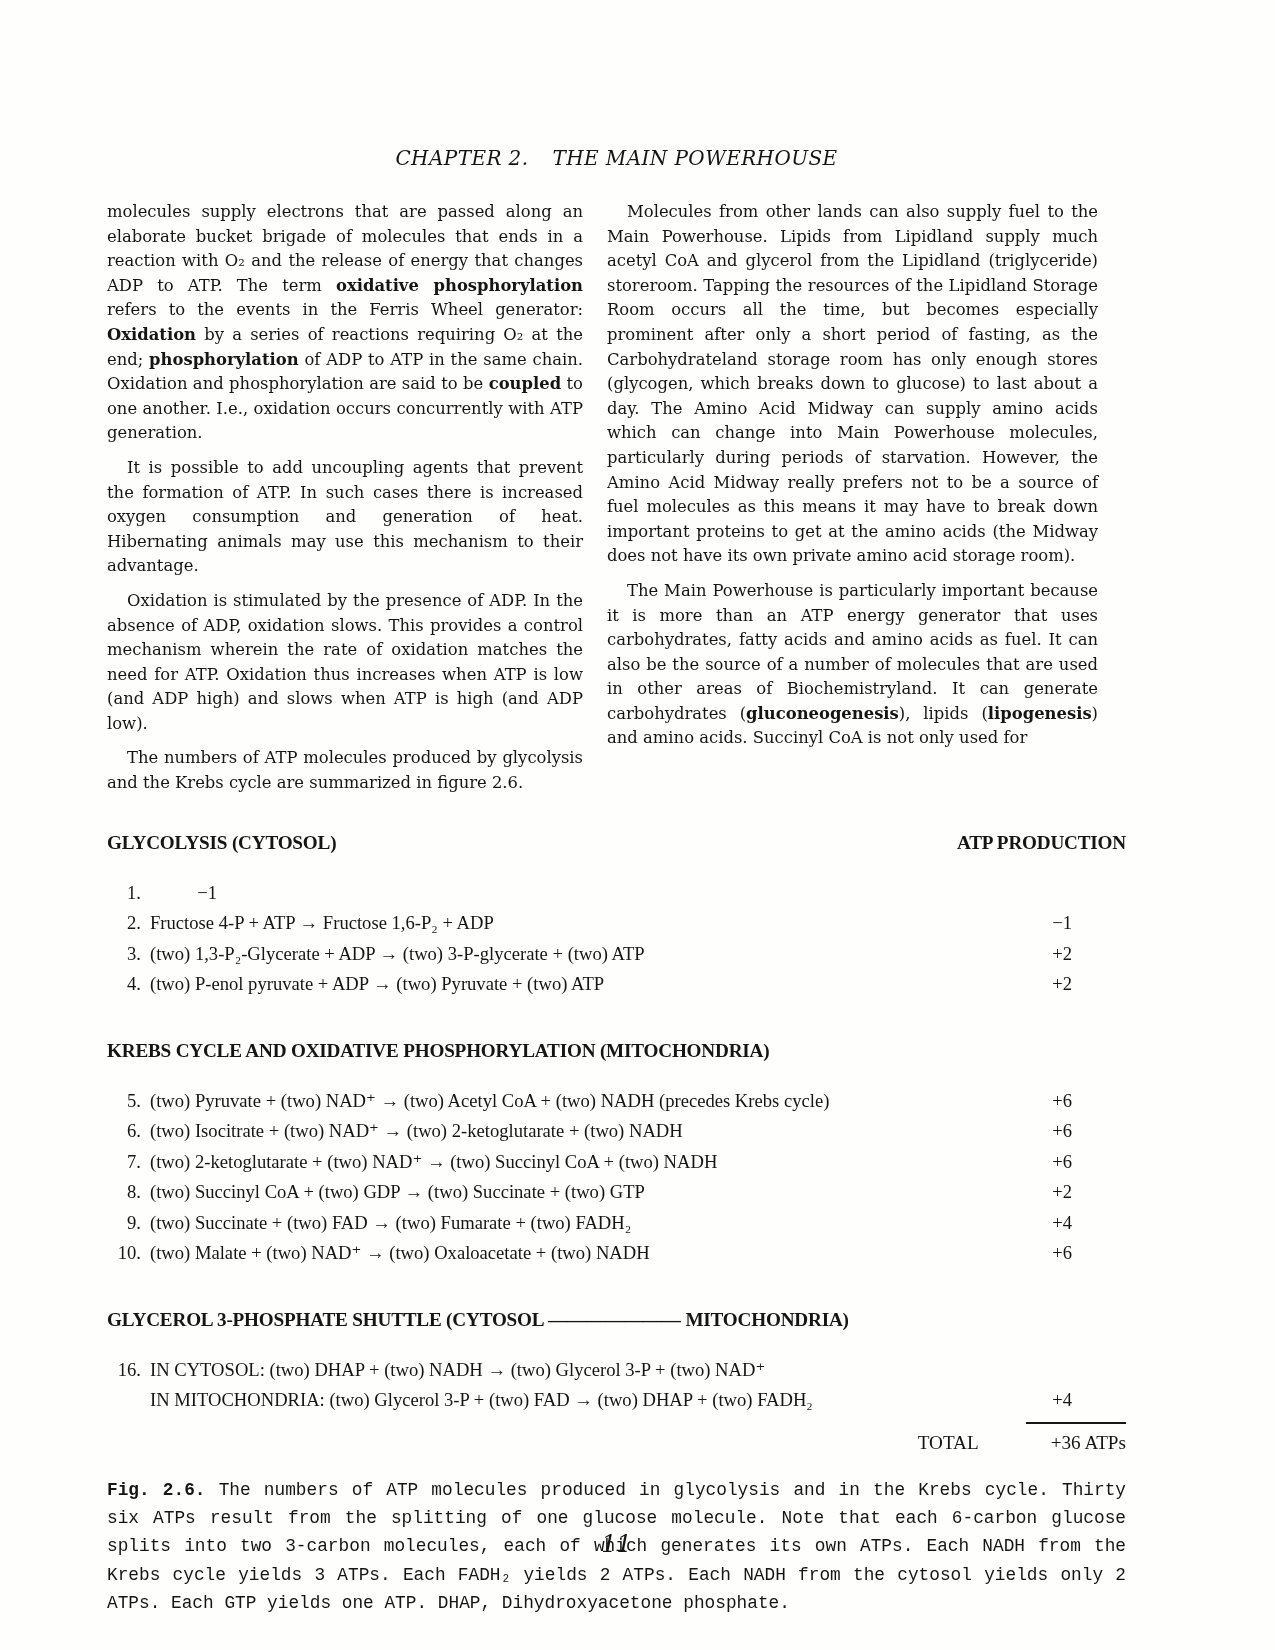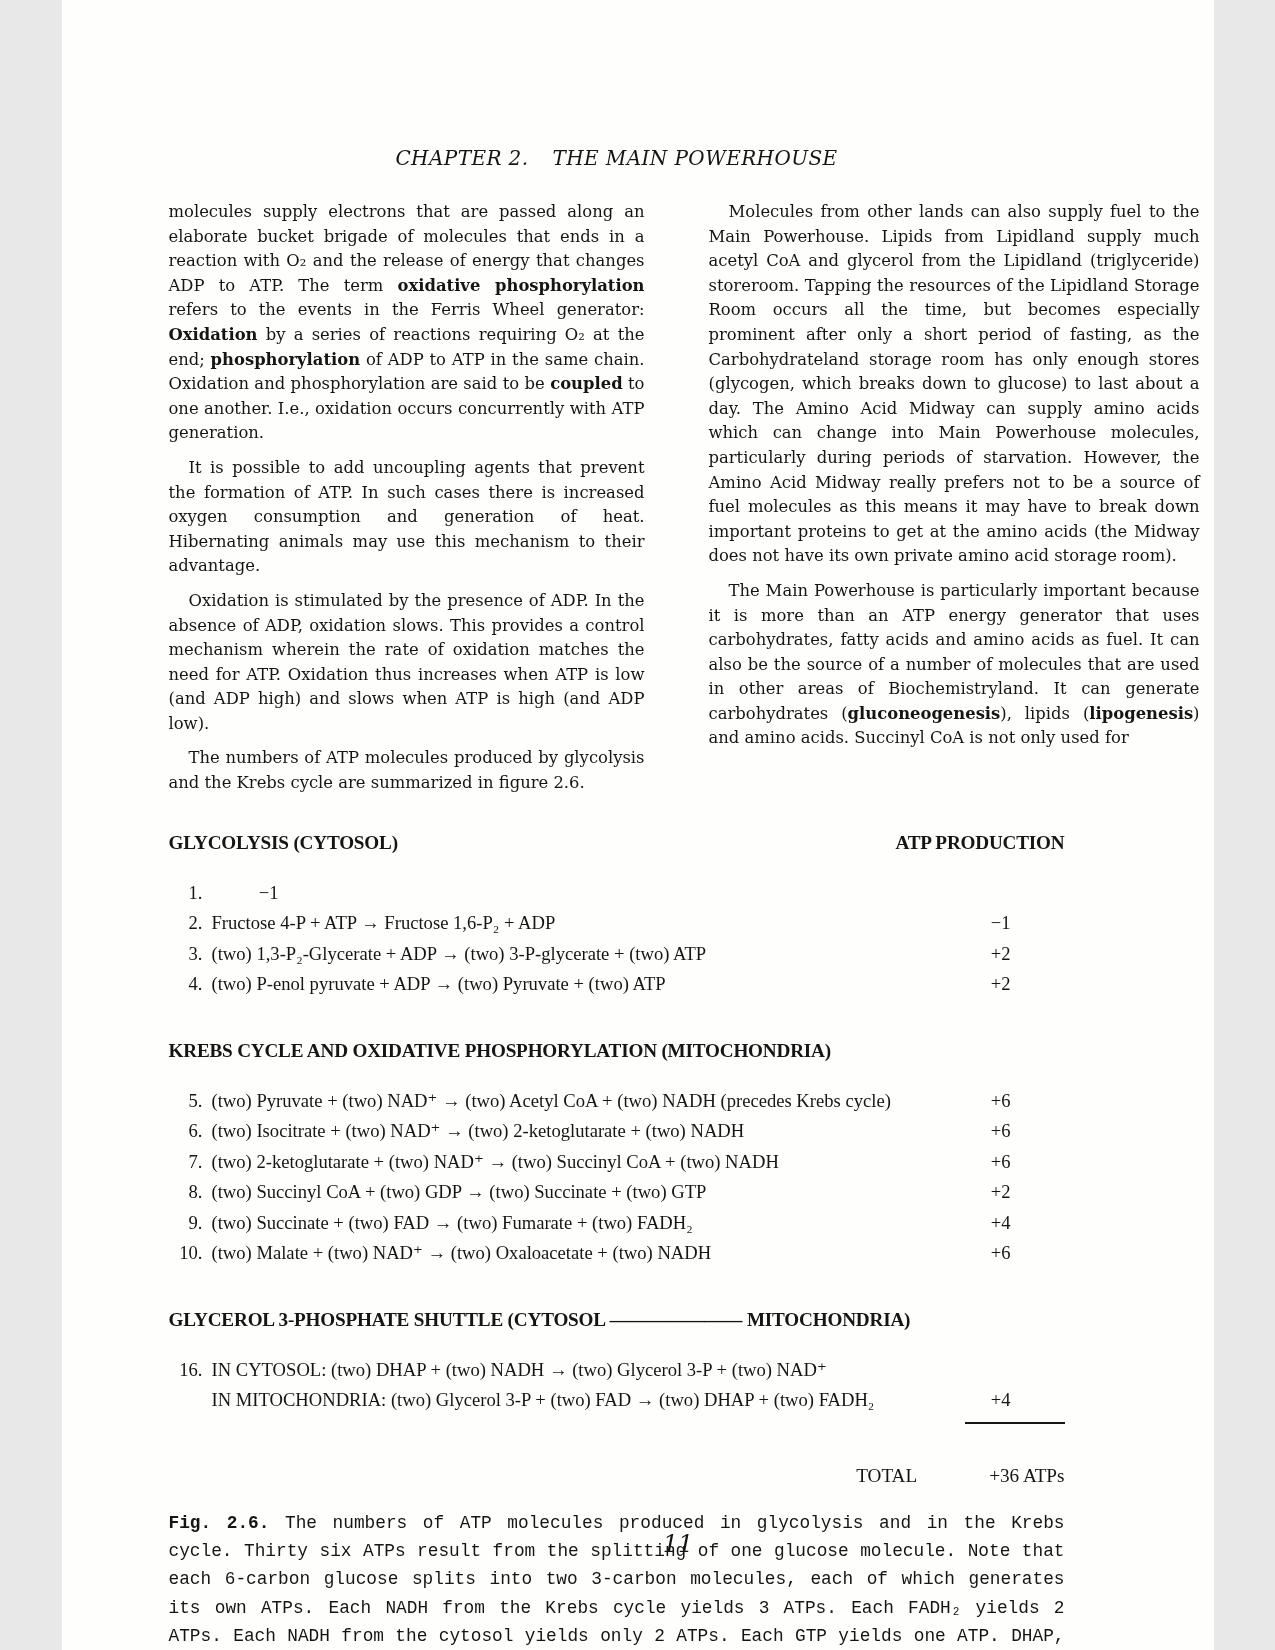--- a/index.html
+++ b/index.html
@@ -1,38 +1,38 @@
 <!DOCTYPE html>
 <html><head>
 <meta charset="utf-8">
 <style>
   html,body{margin:0;padding:0;background:#e8e8e8;}
   .page{
     position:relative;
-    width:1152px;height:1650px;
+    width:1275px;height:1650px;
     margin:0 auto;
     background:#fefefd;
     color:#151515;
     box-sizing:border-box;
     padding:146px 149px 0 107px;
     overflow:hidden;
     font-family:"DejaVu Serif", serif;
   }
   .chapter-line{
     text-align:center;
     font-style:italic;
     font-size:20px;
     letter-spacing:.4px;
     margin-bottom:30px;
     white-space:nowrap;
   }
   .chapter-line .chap{margin-right:24px;}
   .columns{
     display:flex;
-    gap:64px;
+    gap:24px;
     text-align:justify;
     font-size:16.4px;
     line-height:24.6px;
   }
   .col-left{width:476px;flex:none;}
   .col-right{width:491px;flex:none;}
   .columns p{margin:0 0 10px 0;}
   .columns p.indent{text-indent:20px;}
   b,.b{font-weight:bold;}
 
@@ -62,21 +62,21 @@
     border-top:2.2px solid #161616;
     height:0;
   }
   .total-row{
     display:flex;
     justify-content:flex-end;
     align-items:baseline;
     line-height:30px;
     font-size:19.2px;
   }
-  .total-label{margin-right:72px;margin-top:33px;}
+  .total-label{margin-right:72px;}
   .caption{
     font-family:Liberation Mono, monospace;
     margin-top:18px;
     text-align:justify;
     font-size:17.8px;
     line-height:28.4px;
   }
   .page-number{
     position:absolute;
     left:107px;width:1019px;

